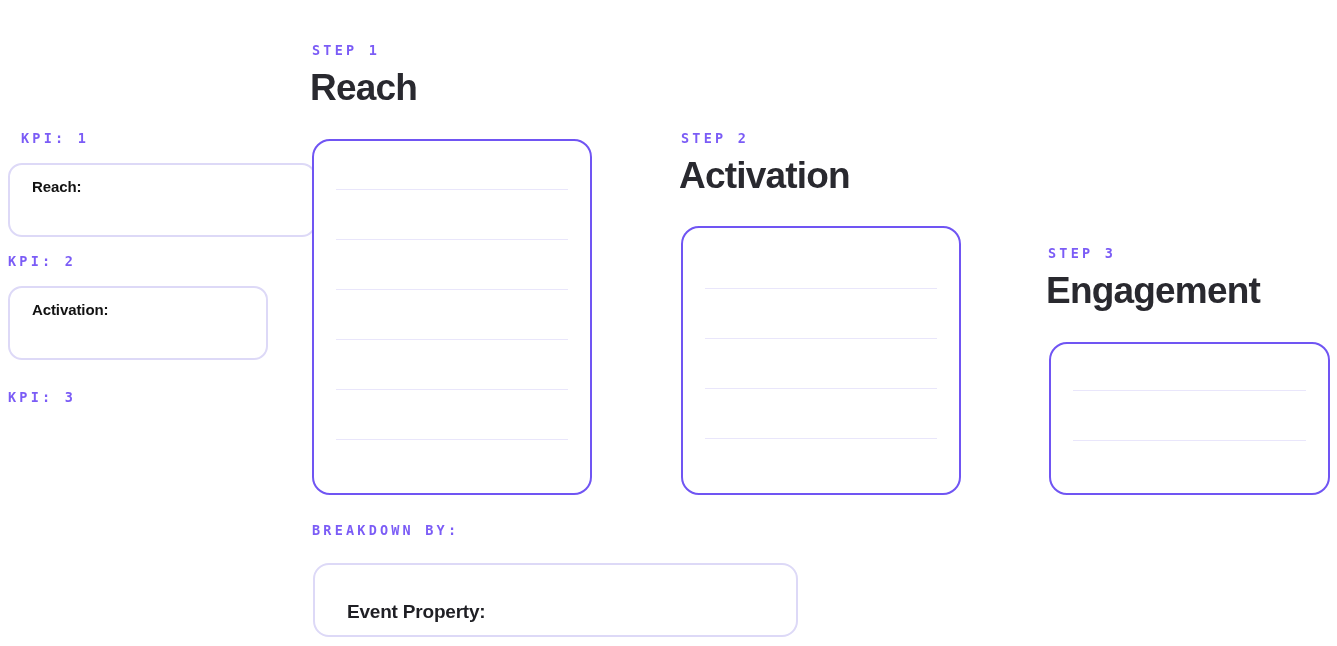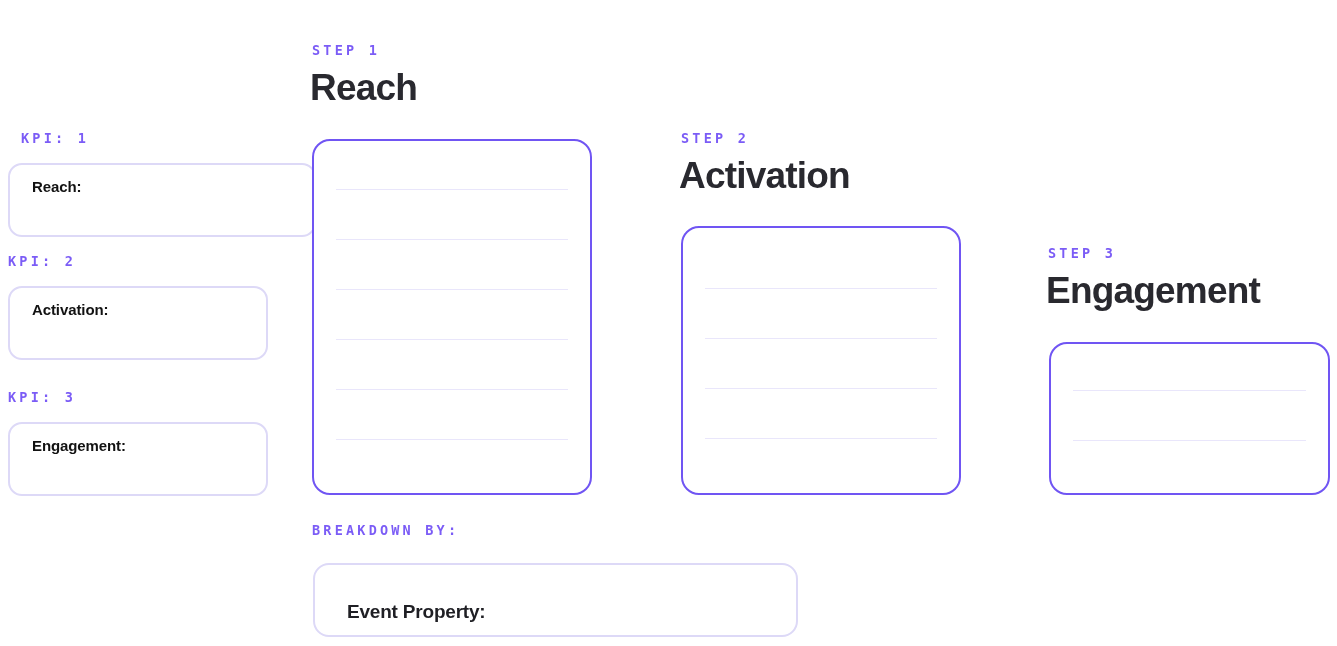--- a/index.html
+++ b/index.html
@@ -97,23 +97,20 @@
   <div class="node card-soft" style="left:8px; top:163px; width:308px; height:74px;">
     <span class="card-label">Reach:</span>
   </div>
 
   <div class="node eyebrow" style="left:8px; top:255px;">KPI: 2</div>
   <div class="node card-soft" style="left:8px; top:286px; width:260px; height:74px;">
     <span class="card-label">Activation:</span>
   </div>
 
   <div class="node eyebrow" style="left:8px; top:391px;">KPI: 3</div>
-  <div class="node card-soft" style="left:8px; top:422px; width:260px; height:74px;">
-    <span class="card-label">Engagement:</span>
-  </div>
 
   <div class="node eyebrow" style="left:312px; top:44px;">STEP 1</div>
   <div class="node step-title" style="left:310px; top:69px;">Reach</div>
   <div class="node card-step" style="left:312px; top:139px; width:280px; height:356px;">
     <div class="rule" style="top:48px;"></div>
     <div class="rule" style="top:98px;"></div>
     <div class="rule" style="top:148px;"></div>
     <div class="rule" style="top:198px;"></div>
     <div class="rule" style="top:248px;"></div>
     <div class="rule" style="top:298px;"></div>

